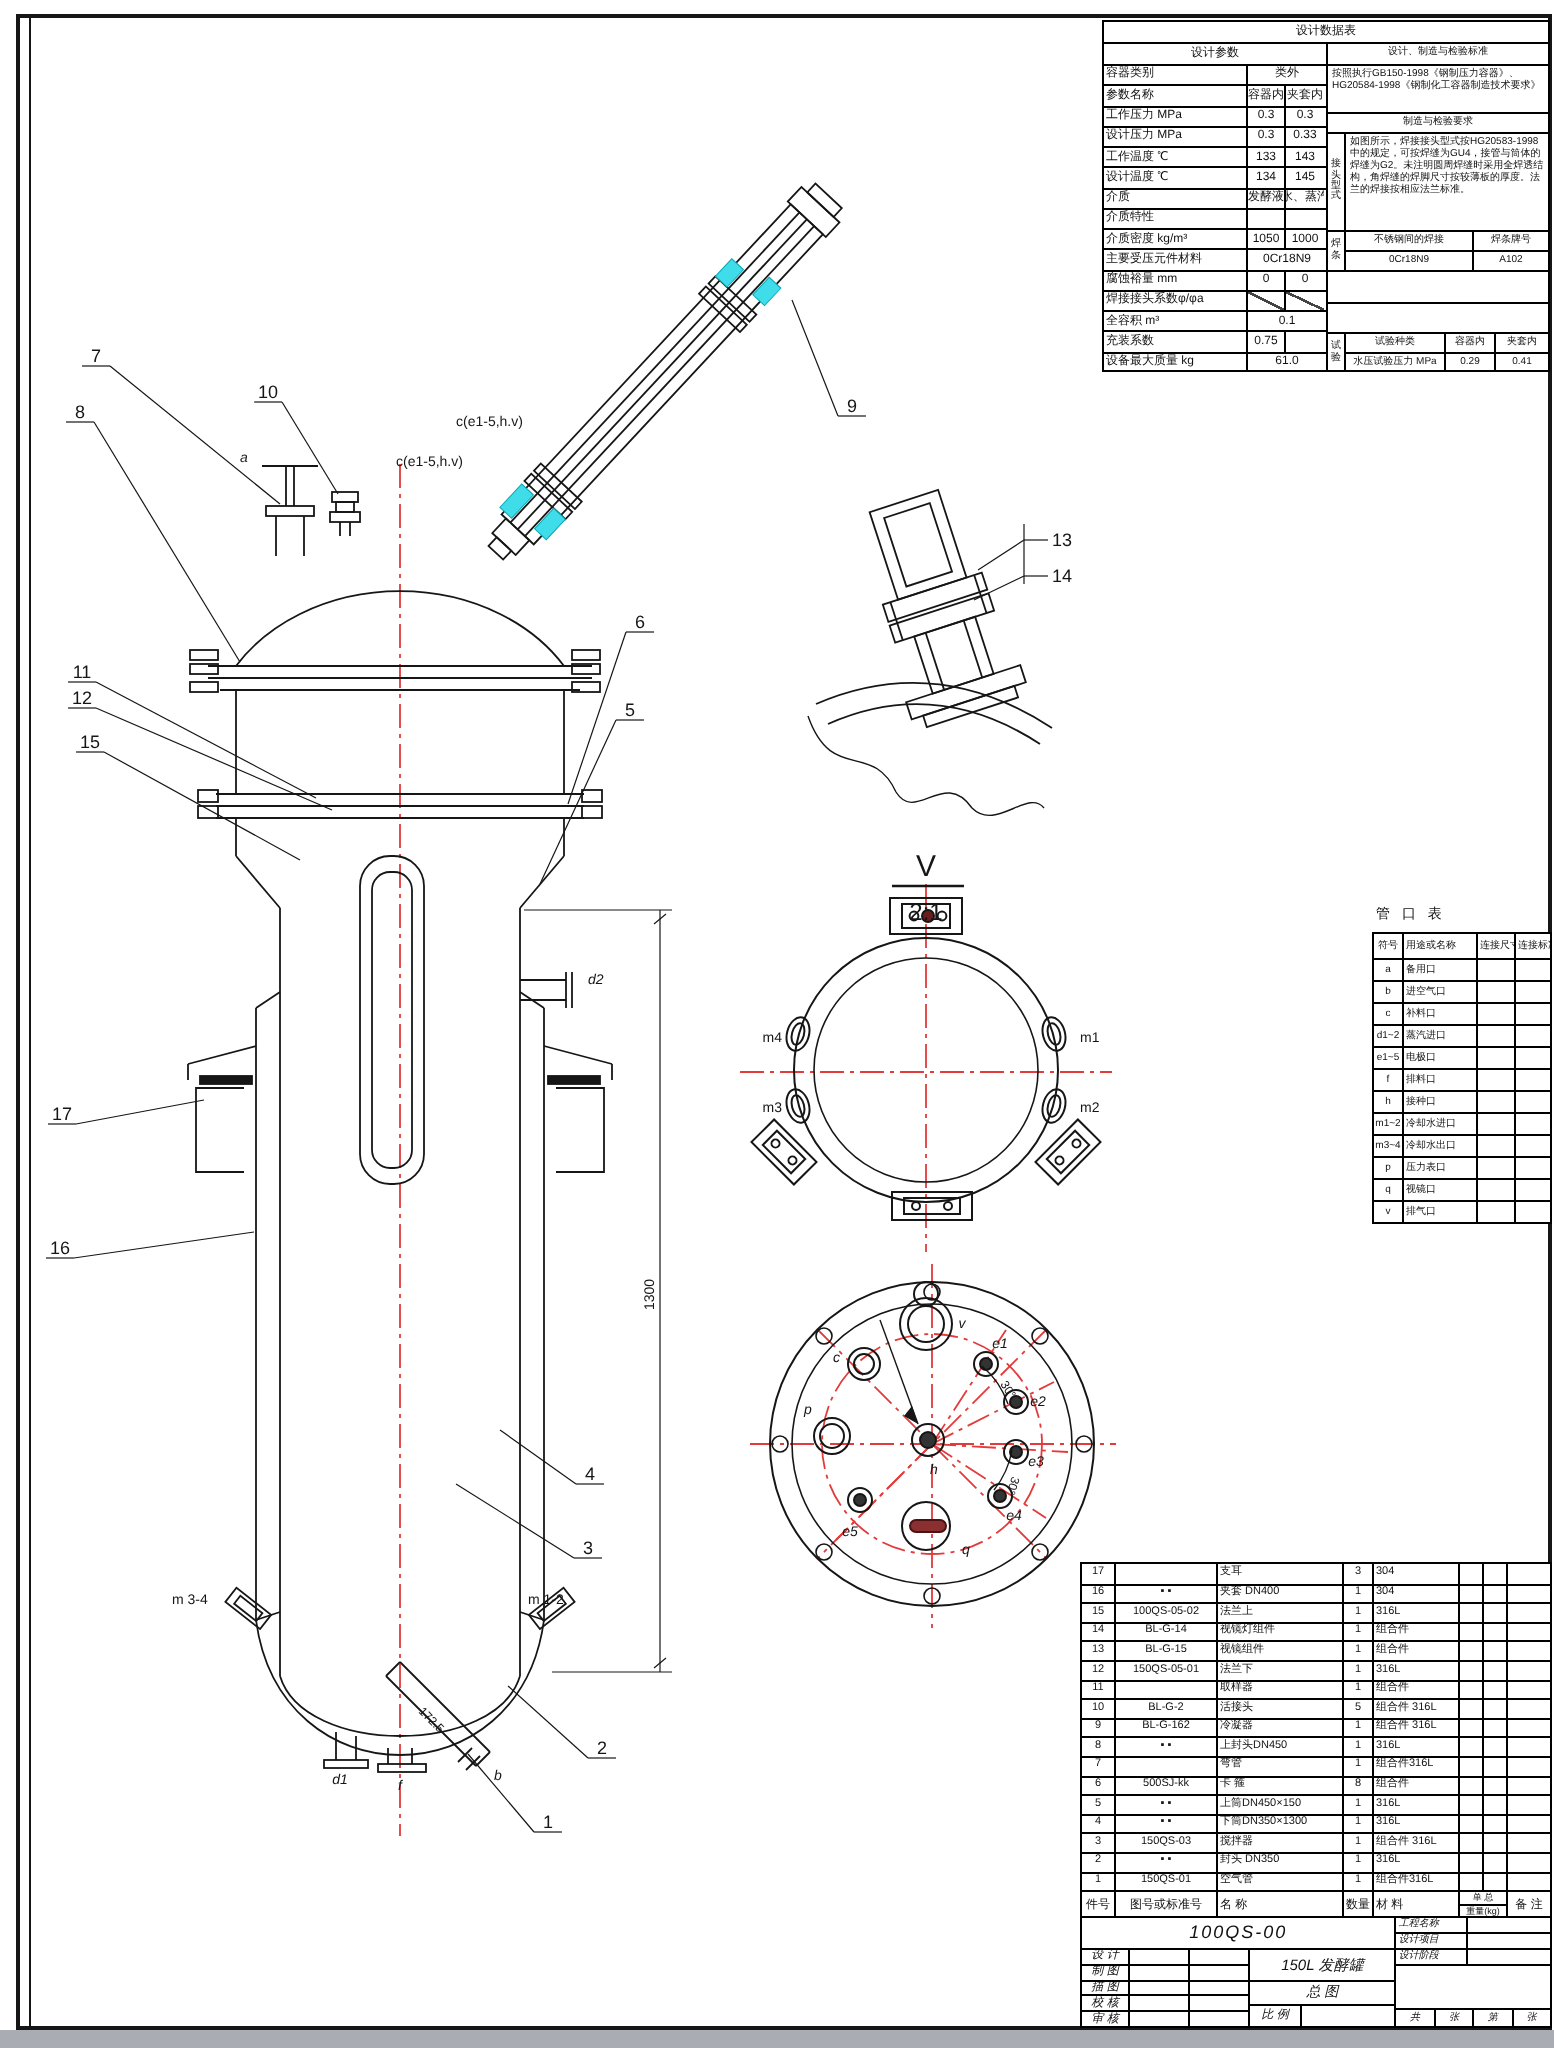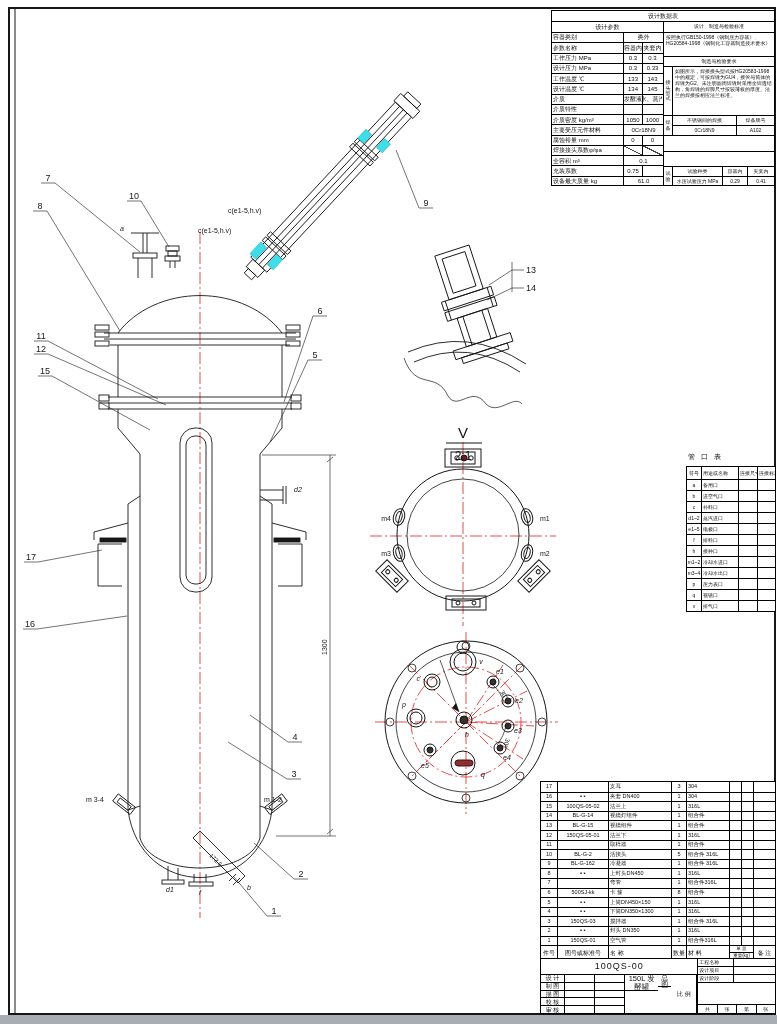--- a/index.html
+++ b/index.html
@@ -55,32 +55,32 @@
   .bc.qty{width:15px;}
   .bc.mat{width:43px;justify-content:flex-start;}
   .bc.w1{width:12px;}
   .bc.w2{width:12px;}
   .bc.nt2{flex:1;border-right:none;}
   .br.head{height:14px;font-size:6px;}
   .br.head .wt{width:24px;border-right:1px solid #000;display:flex;flex-direction:column;}
   .br.head .wt div{flex:1;display:flex;align-items:center;justify-content:center;font-size:4.5px;white-space:nowrap;overflow:hidden;}
   .br.head .wt div:first-child{border-bottom:1px solid #000;}
   
-  #tblk{left:540px;top:958px;width:236px;height:56px;font-size:6px;display:flex;line-height:1;}
+  #tblk{left:540px;top:958px;width:236px;height:56px;font-size:6px;display:flex;line-height:1;font-style:italic;}
   .tb-left{width:158px;border-right:1px solid #000;display:flex;flex-direction:column;}
   .tb-dno{height:16px;border-bottom:1px solid #000;display:flex;align-items:center;justify-content:center;font-size:9px;letter-spacing:1px;}
   .tb-low{flex:1;display:flex;}
   .tb-roles{width:84px;border-right:1px solid #000;display:flex;flex-direction:column;}
   .rr{flex:1;display:flex;border-top:1px solid #000;}
   .rr:first-child{border-top:none;}
   .rc{border-right:1px solid #000;display:flex;align-items:center;justify-content:center;overflow:hidden;white-space:nowrap;}
   .rc.rl{width:24px;}
   .rc.r1{width:30px;}
   .rc.r2{flex:1;border-right:none;}
-  .tb-center{flex:1;display:flex;flex-direction:row;text-align:center;}
+  .tb-center{flex:1;display:flex;flex-direction:column;}
   .tb-prod{height:16px;display:flex;align-items:center;justify-content:center;font-size:7.5px;border-bottom:1px solid #000;}
   .tb-sheetname{height:12px;display:flex;align-items:center;justify-content:center;font-size:7px;border-bottom:1px solid #000;}
   .tb-scale{flex:1;display:flex;}
   .tb-scale .sl{width:26px;border-right:1px solid #000;display:flex;align-items:center;justify-content:center;}
   .tb-right{width:77px;display:flex;flex-direction:column;font-size:5px;}
   .pr{height:8px;border-bottom:1px solid #000;display:flex;}
   .pr .pl{width:36px;border-right:1px solid #000;display:flex;align-items:center;padding:0 1px;white-space:nowrap;overflow:hidden;}
   .pr .pv{flex:1;}
   .tb-fill{flex:1;}
   .tb-sheets{height:9px;border-top:1px solid #000;display:flex;}

